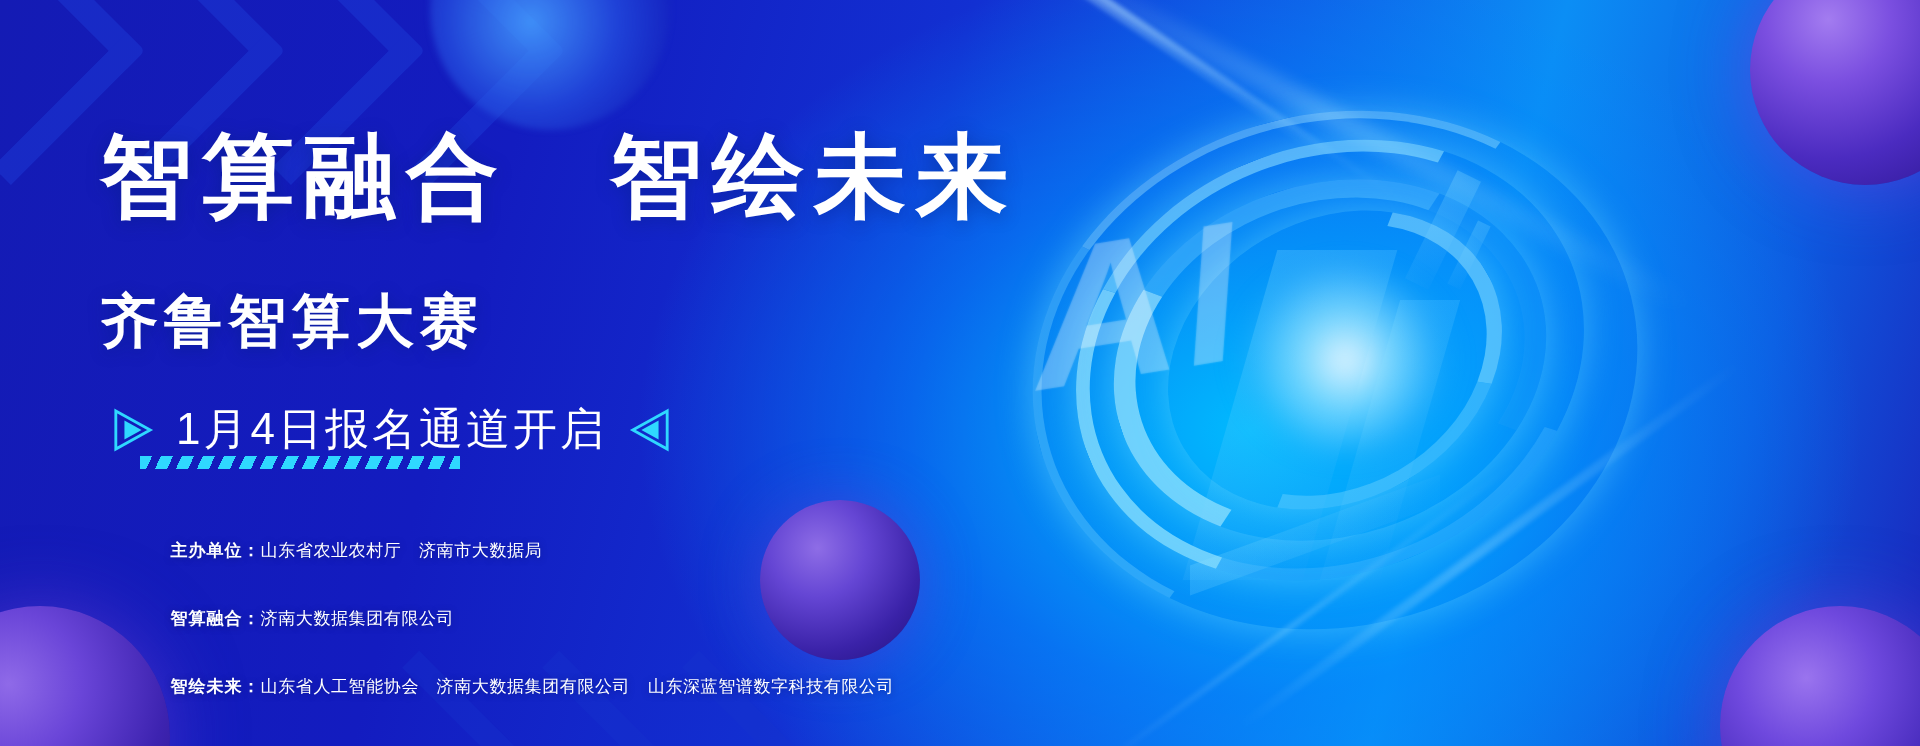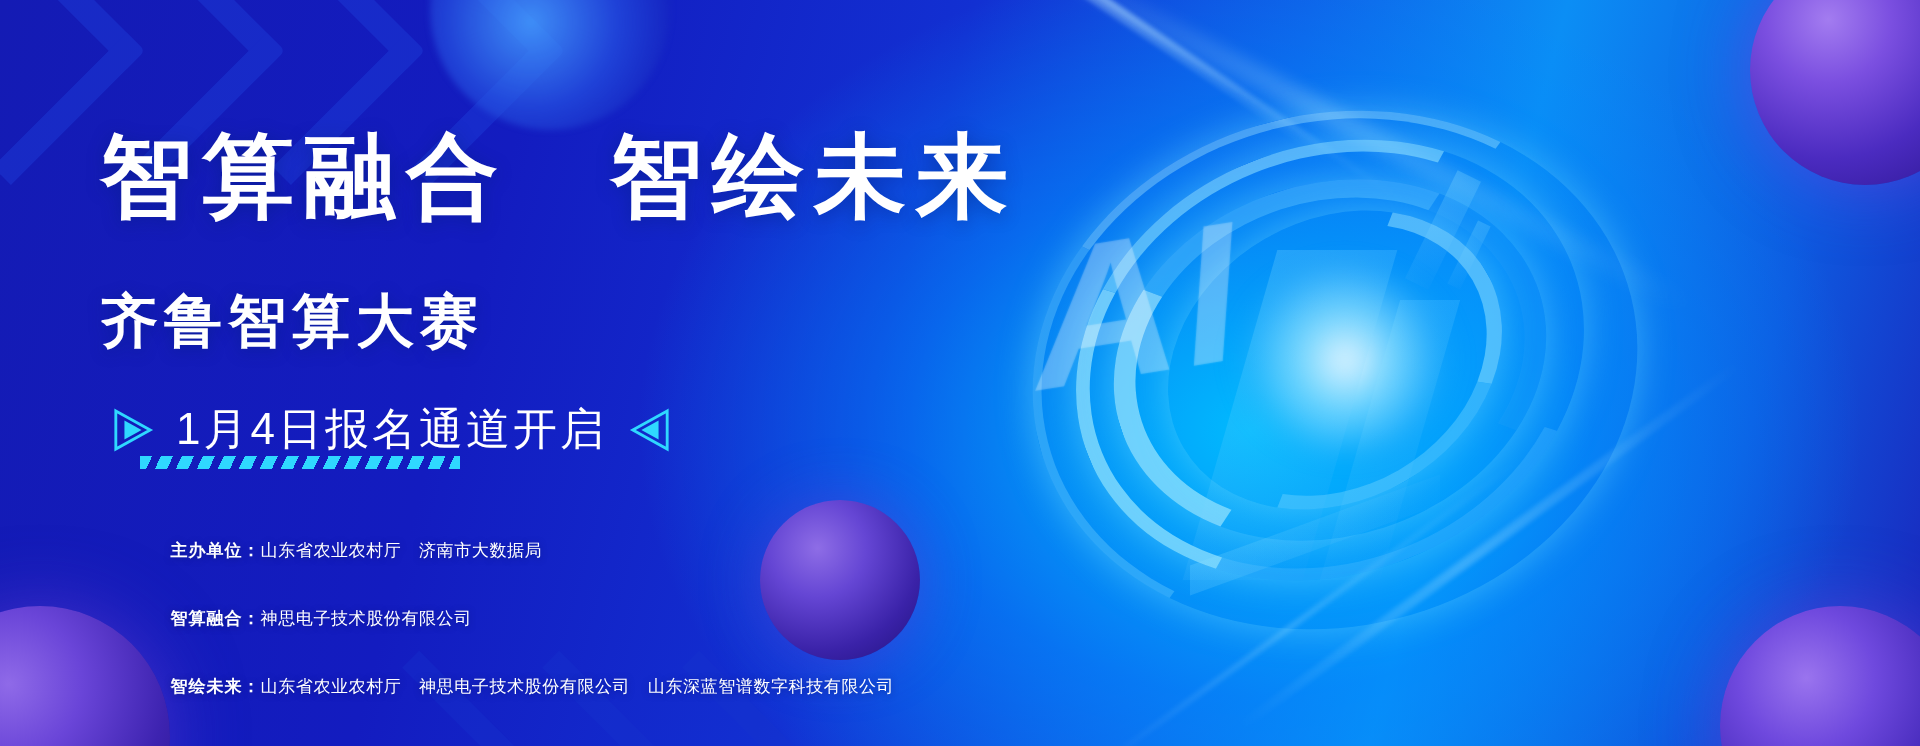--- a/index.html
+++ b/index.html
@@ -236,21 +236,21 @@
       </svg>
     </div>
 
     <div class="stripe-bar"></div>
 
     <div class="orgs">
       <div class="org-line">
         <span class="org-label">主办单位：</span><span class="org-value">山东省农业农村厅　济南市大数据局</span>
       </div>
       <div class="org-line">
-        <span class="org-label">智算融合：</span><span class="org-value">神思电子技术股份有限公司</span>
+        <span class="org-label">智算融合：</span><span class="org-value">济南大数据集团有限公司</span>
       </div>
       <div class="org-line">
-        <span class="org-label">智绘未来：</span><span class="org-value">山东省农业农村厅　神思电子技术股份有限公司　山东深蓝智谱数字科技有限公司</span>
+        <span class="org-label">智绘未来：</span><span class="org-value">山东省人工智能协会　济南大数据集团有限公司　山东深蓝智谱数字科技有限公司</span>
       </div>
     </div>
 
   </div>
 </div>
 
 </body></html>

